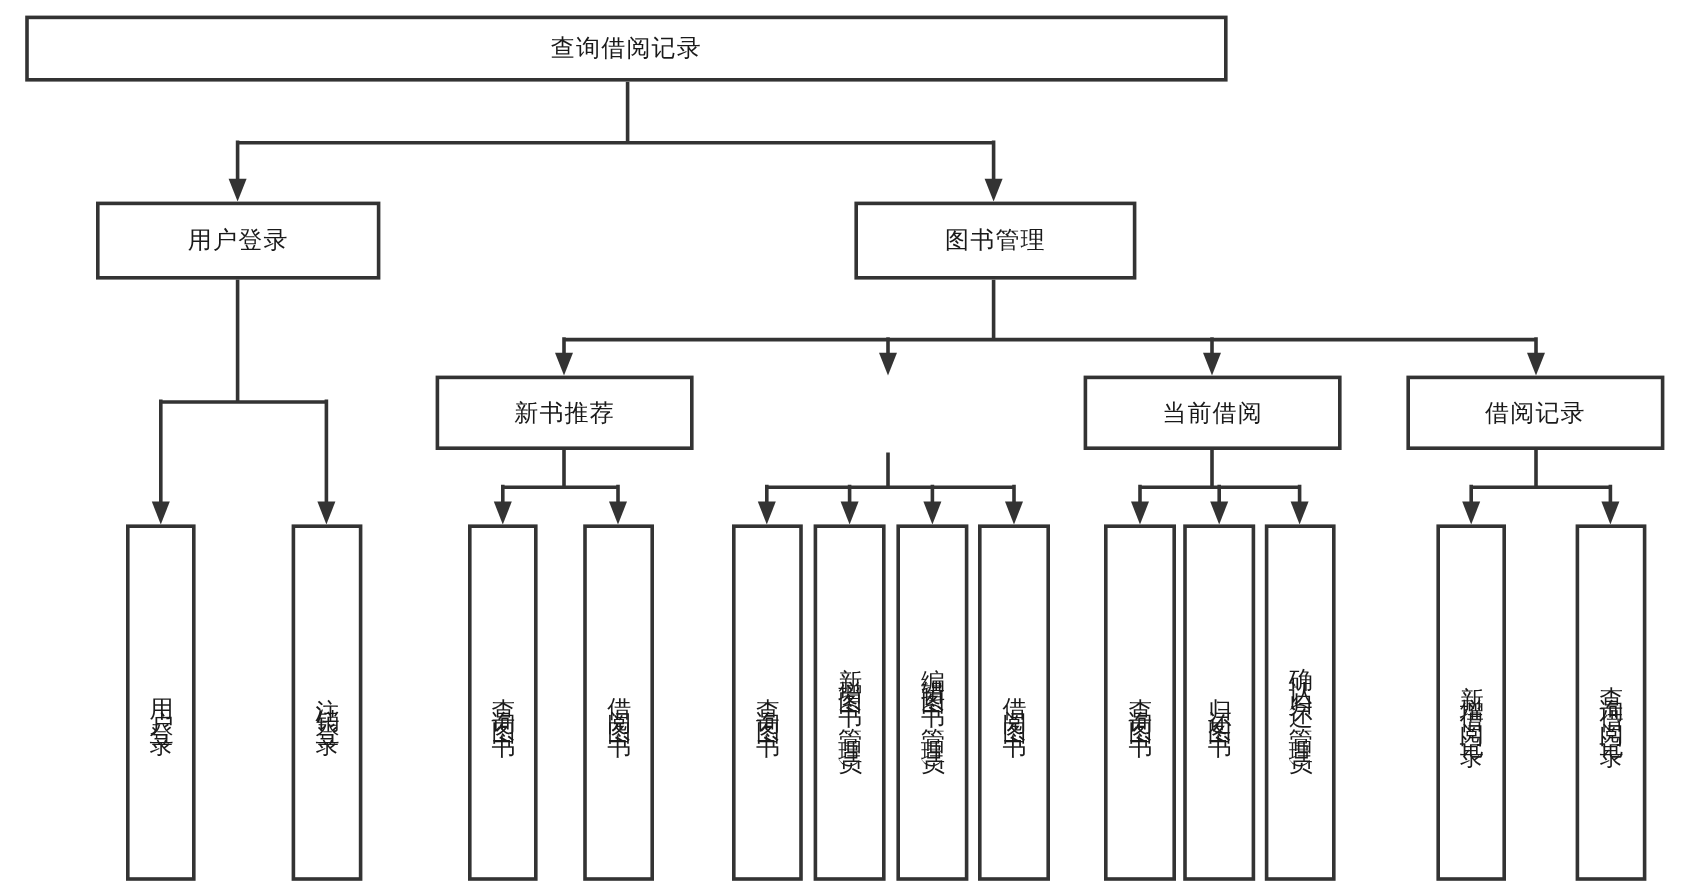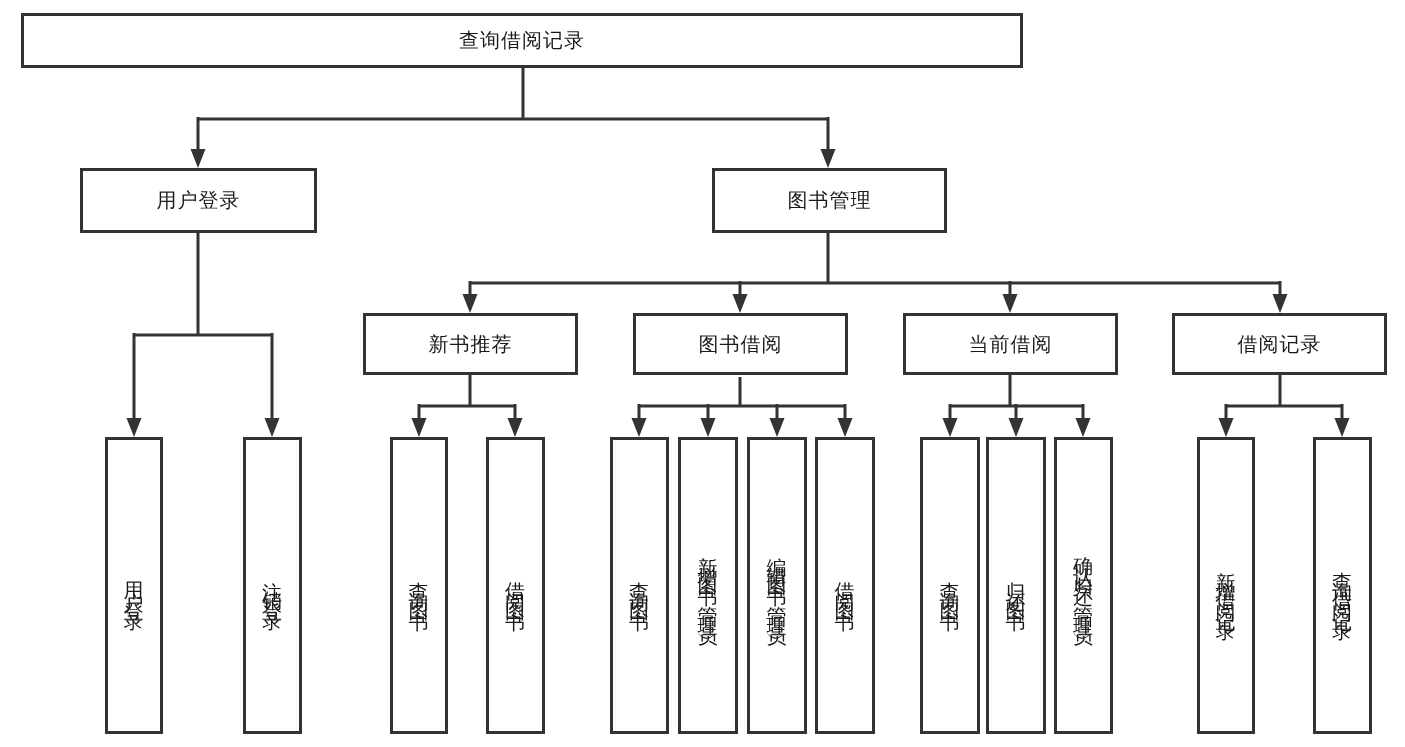--- a/index.html
+++ b/index.html
@@ -91,21 +91,20 @@
     <polygon class="arrow" points="1218.5,418 1233.5,418 1226,437"></polygon>
     <polygon class="arrow" points="1334.5,418 1349.5,418 1342,437"></polygon>
   </svg>
 
   <div class="node h" style="left:21px;top:13px;width:1002px;height:55px">查询借阅记录</div>
 
   <div class="node h" style="left:80px;top:168px;width:237px;height:65px">用户登录</div>
   <div class="node h" style="left:712px;top:168px;width:235px;height:65px">图书管理</div>
 
   <div class="node h" style="left:363px;top:313px;width:215px;height:62px">新书推荐</div>
-  <div class="node h" style="left:633px;top:313px;width:215px;height:62px">图书借阅</div>
   <div class="node h" style="left:903px;top:313px;width:215px;height:62px">当前借阅</div>
   <div class="node h" style="left:1172px;top:313px;width:215px;height:62px">借阅记录</div>
 
   <div class="node v" style="left:105px;top:437px;width:58px;height:297px">用户登录</div>
   <div class="node v" style="left:243px;top:437px;width:59px;height:297px">注销登录</div>
 
   <div class="node v" style="left:390px;top:437px;width:58px;height:297px">查询图书</div>
   <div class="node v" style="left:486px;top:437px;width:59px;height:297px">借阅图书</div>
 
   <div class="node v" style="left:610px;top:437px;width:59px;height:297px">查询图书</div>

